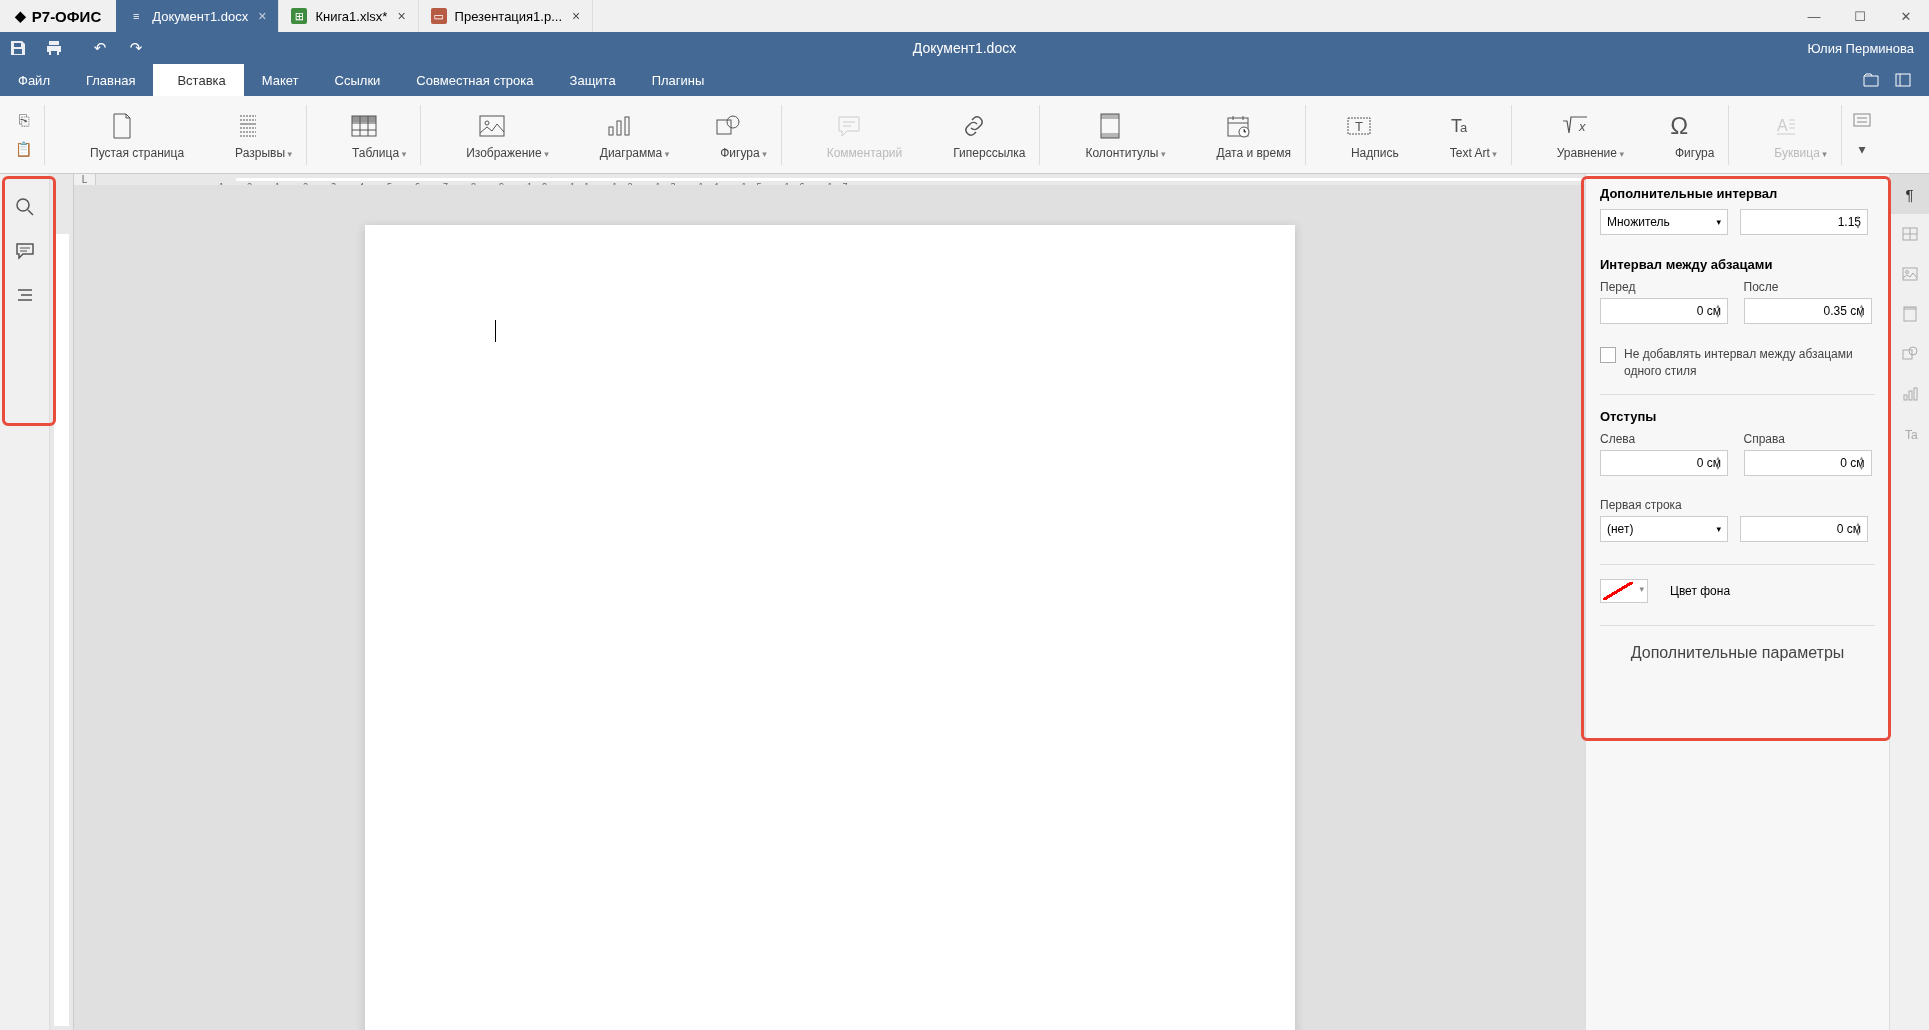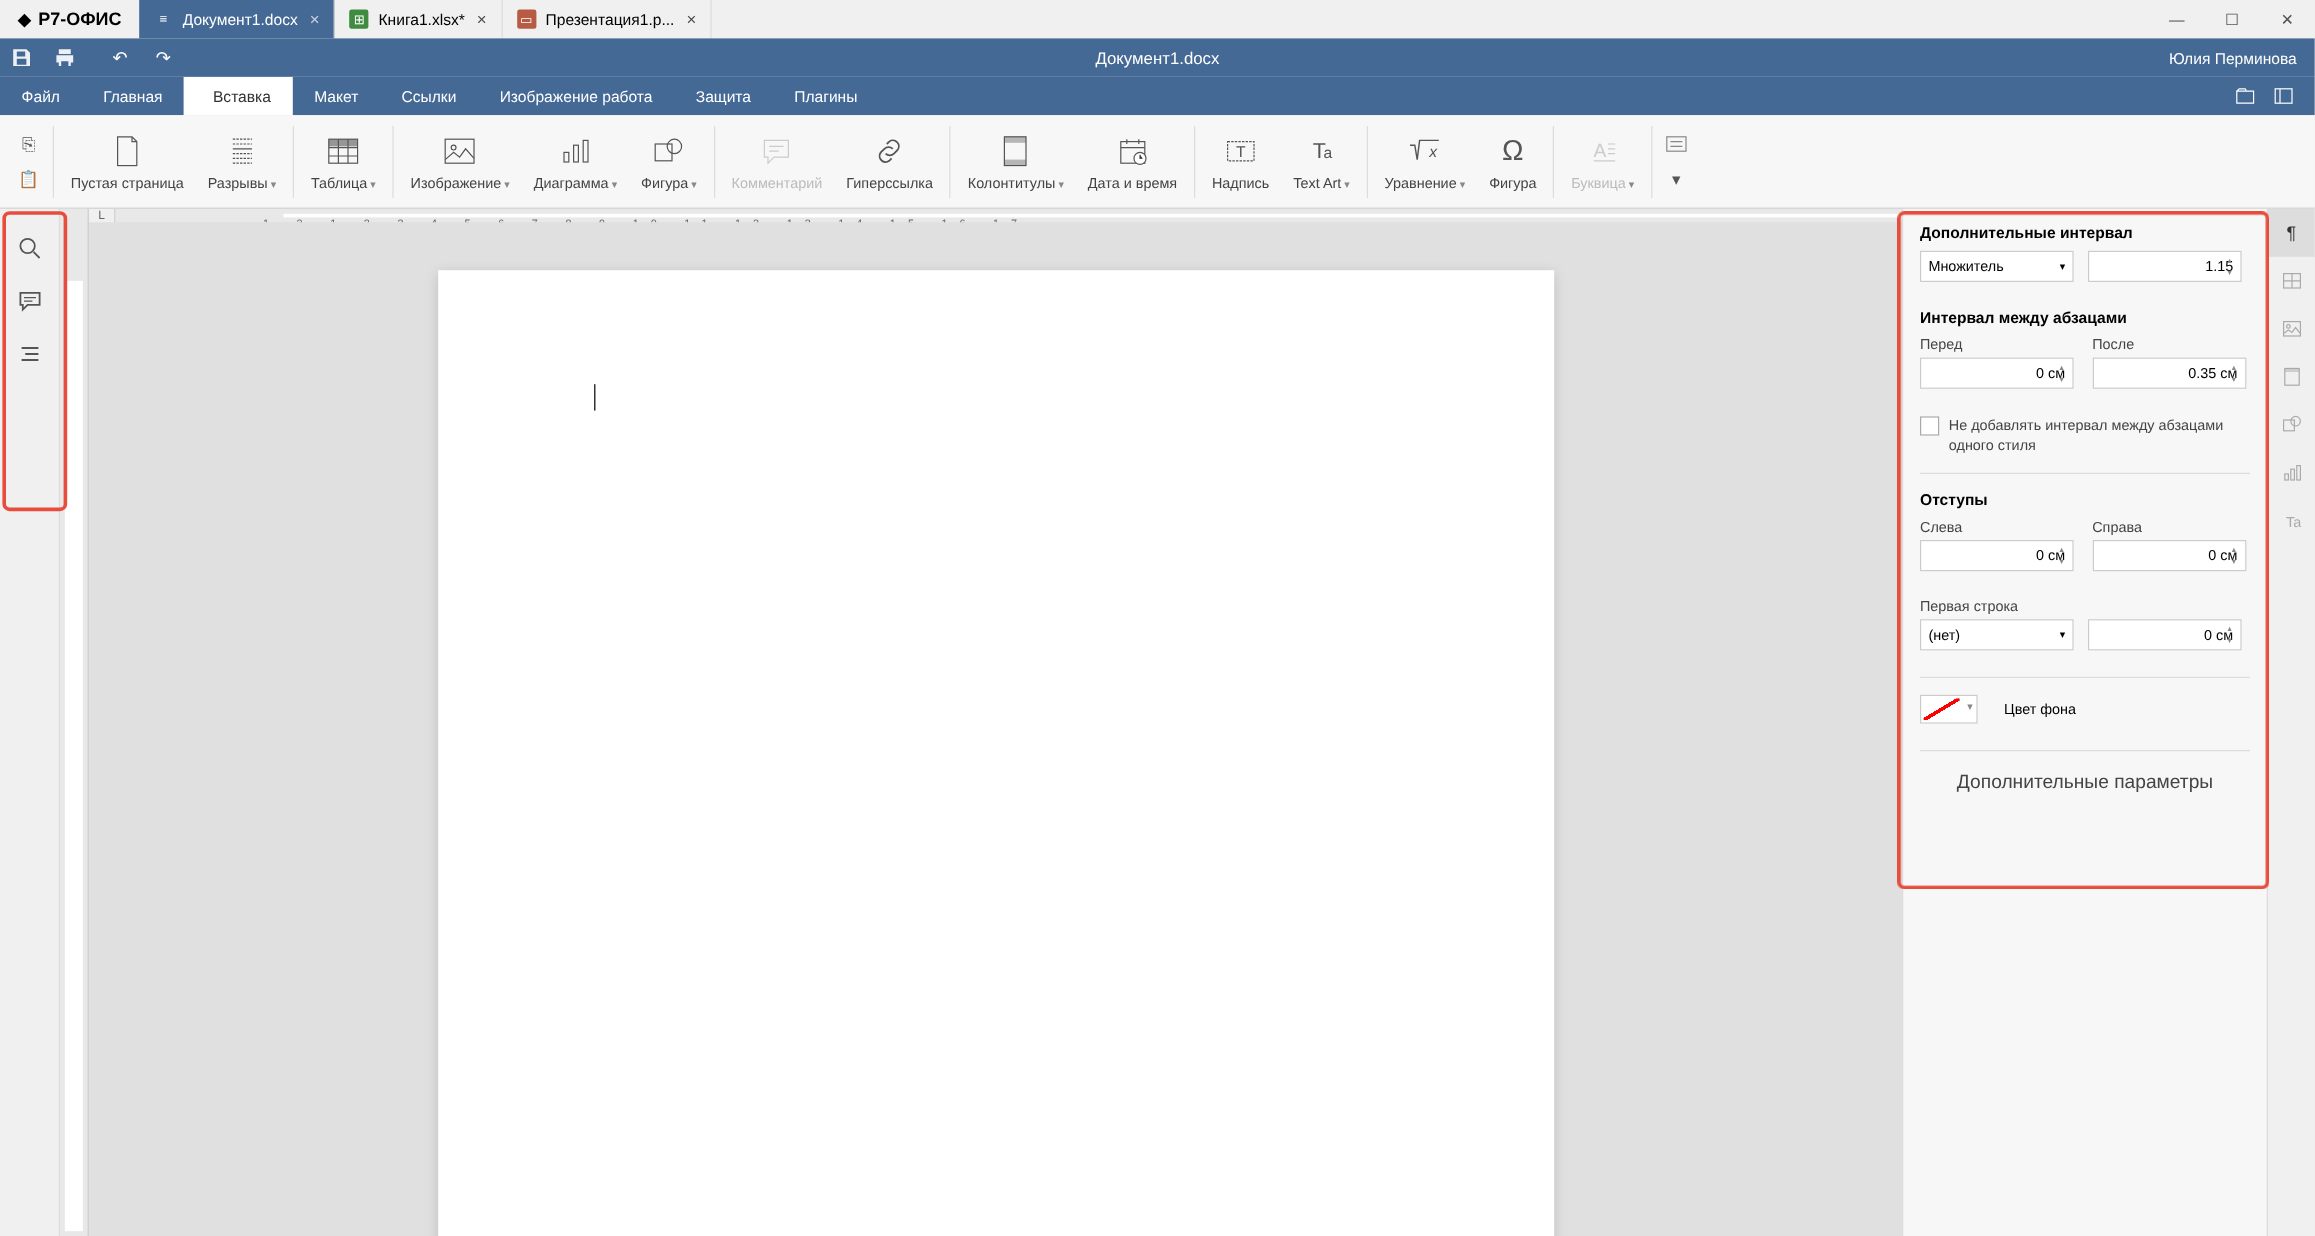--- a/index.html
+++ b/index.html
@@ -28,21 +28,21 @@
 .menu-item { padding: 0 18px; height: 32px; display: flex; align-items: center; font-size: 13px; cursor: pointer; text-align: right; }
 .menu-item.active { background: white; color: #333; padding-left: 24px; }
 .menu-right { margin-left: auto; display: flex; padding-right: 10px; }
 .menu-right .icon-btn { width: 32px; height: 28px; display: flex; align-items: center; justify-content: center; }
 
 .ribbon { height: 78px; background: #f7f7f7; border-bottom: 1px solid #ccc; display: flex; align-items: center; padding: 0 8px; }
 .ribbon-group { display: flex; flex-direction: column; align-items: center; justify-content: center; padding: 0 10px; height: 70px; position: relative; }
 .ribbon-group.small { padding: 6px 6px; justify-content: space-around; }
 .ribbon-sep { width: 1px; height: 60px; background: #ddd; margin: 0 4px; }
 .ribbon-icon { font-size: 22px; color: #555; height: 32px; display: flex; align-items: center; }
-.ribbon-label { font-size: 12px; color: #444; margin-top: 4px; white-space: nowrap; }
+.ribbon-label { font-size: 12px; color: #444; margin-top: 4px; white-space: nowrap; margin-left: 31px; }
 .ribbon-label.disabled { color: #bbb; }
 .ribbon-icon.disabled { color: #ccc; }
 .dd::after { content: ' ▾'; font-size: 9px; color: #888; }
 .small-icon { font-size: 14px; color: #555; width: 20px; height: 20px; display: flex; align-items: center; justify-content: center; }
 
 .main { display: flex; height: 862px; position: relative; }
 .left-panel { width: 50px; background: #f0f0f0; border-right: 1px solid #ddd; display: flex; flex-direction: column; align-items: center; padding-top: 20px; gap: 18px; }
 .left-icon { width: 26px; height: 26px; display: flex; align-items: center; justify-content: center; color: #555; font-size: 18px; }
 .red-box-left { position: absolute; left: 2px; top: 2px; width: 54px; height: 250px; border: 3px solid #e74c3c; border-radius: 6px; pointer-events: none; z-index: 10; }
 
@@ -132,21 +132,21 @@
   <div class="doc-title">Документ1.docx</div>
   <div class="user-name">Юлия Перминова</div>
 </div>
 
 <div class="menu-bar">
   <div class="menu-item">Файл</div>
   <div class="menu-item">Главная</div>
   <div class="menu-item active">Вставка</div>
   <div class="menu-item">Макет</div>
   <div class="menu-item">Ссылки</div>
-  <div class="menu-item">Изображение работа</div>
+  <div class="menu-item">Совместная строка</div>
   <div class="menu-item">Защита</div>
   <div class="menu-item">Плагины</div>
   <div class="menu-right">
     <div class="icon-btn">
       <svg width="16" height="14" viewBox="0 0 16 14">
           <path stroke="white" fill="none" d="M1 3h14v10H1V3zm0 0l2-2h5l1 2"></path>
         </svg>
     </div>
     <div class="icon-btn">
       <svg width="16" height="14" viewBox="0 0 16 14">

